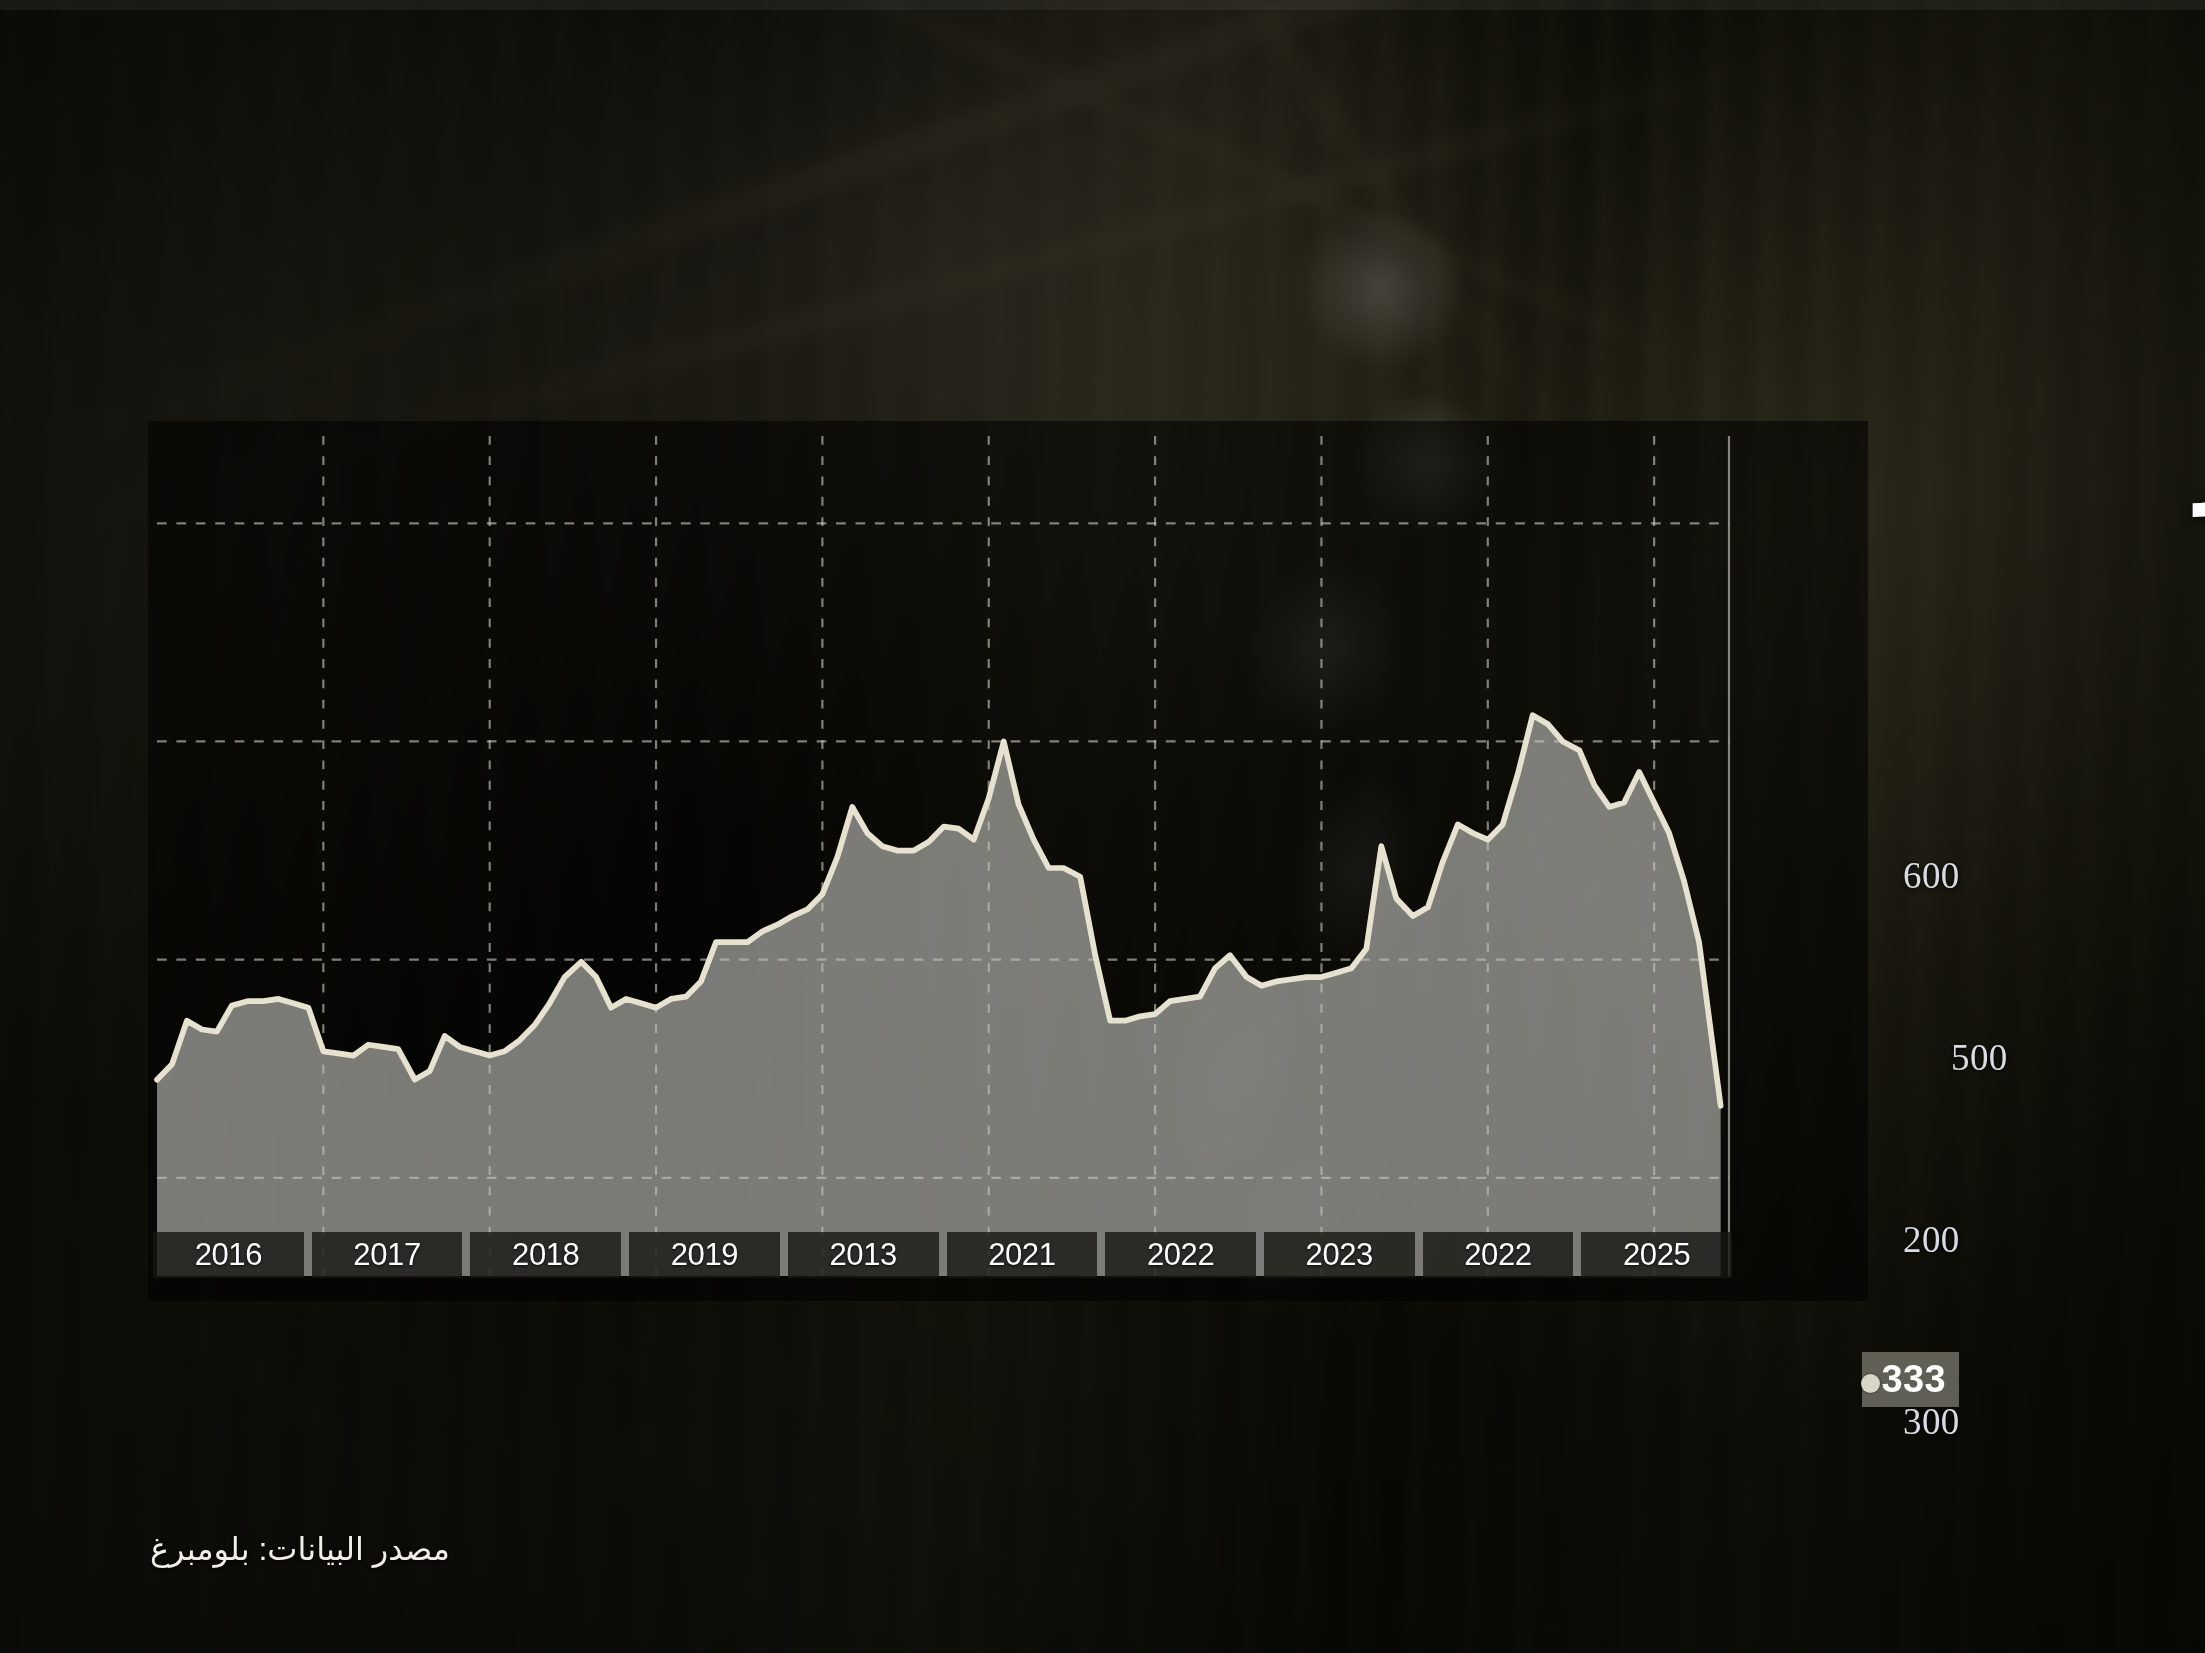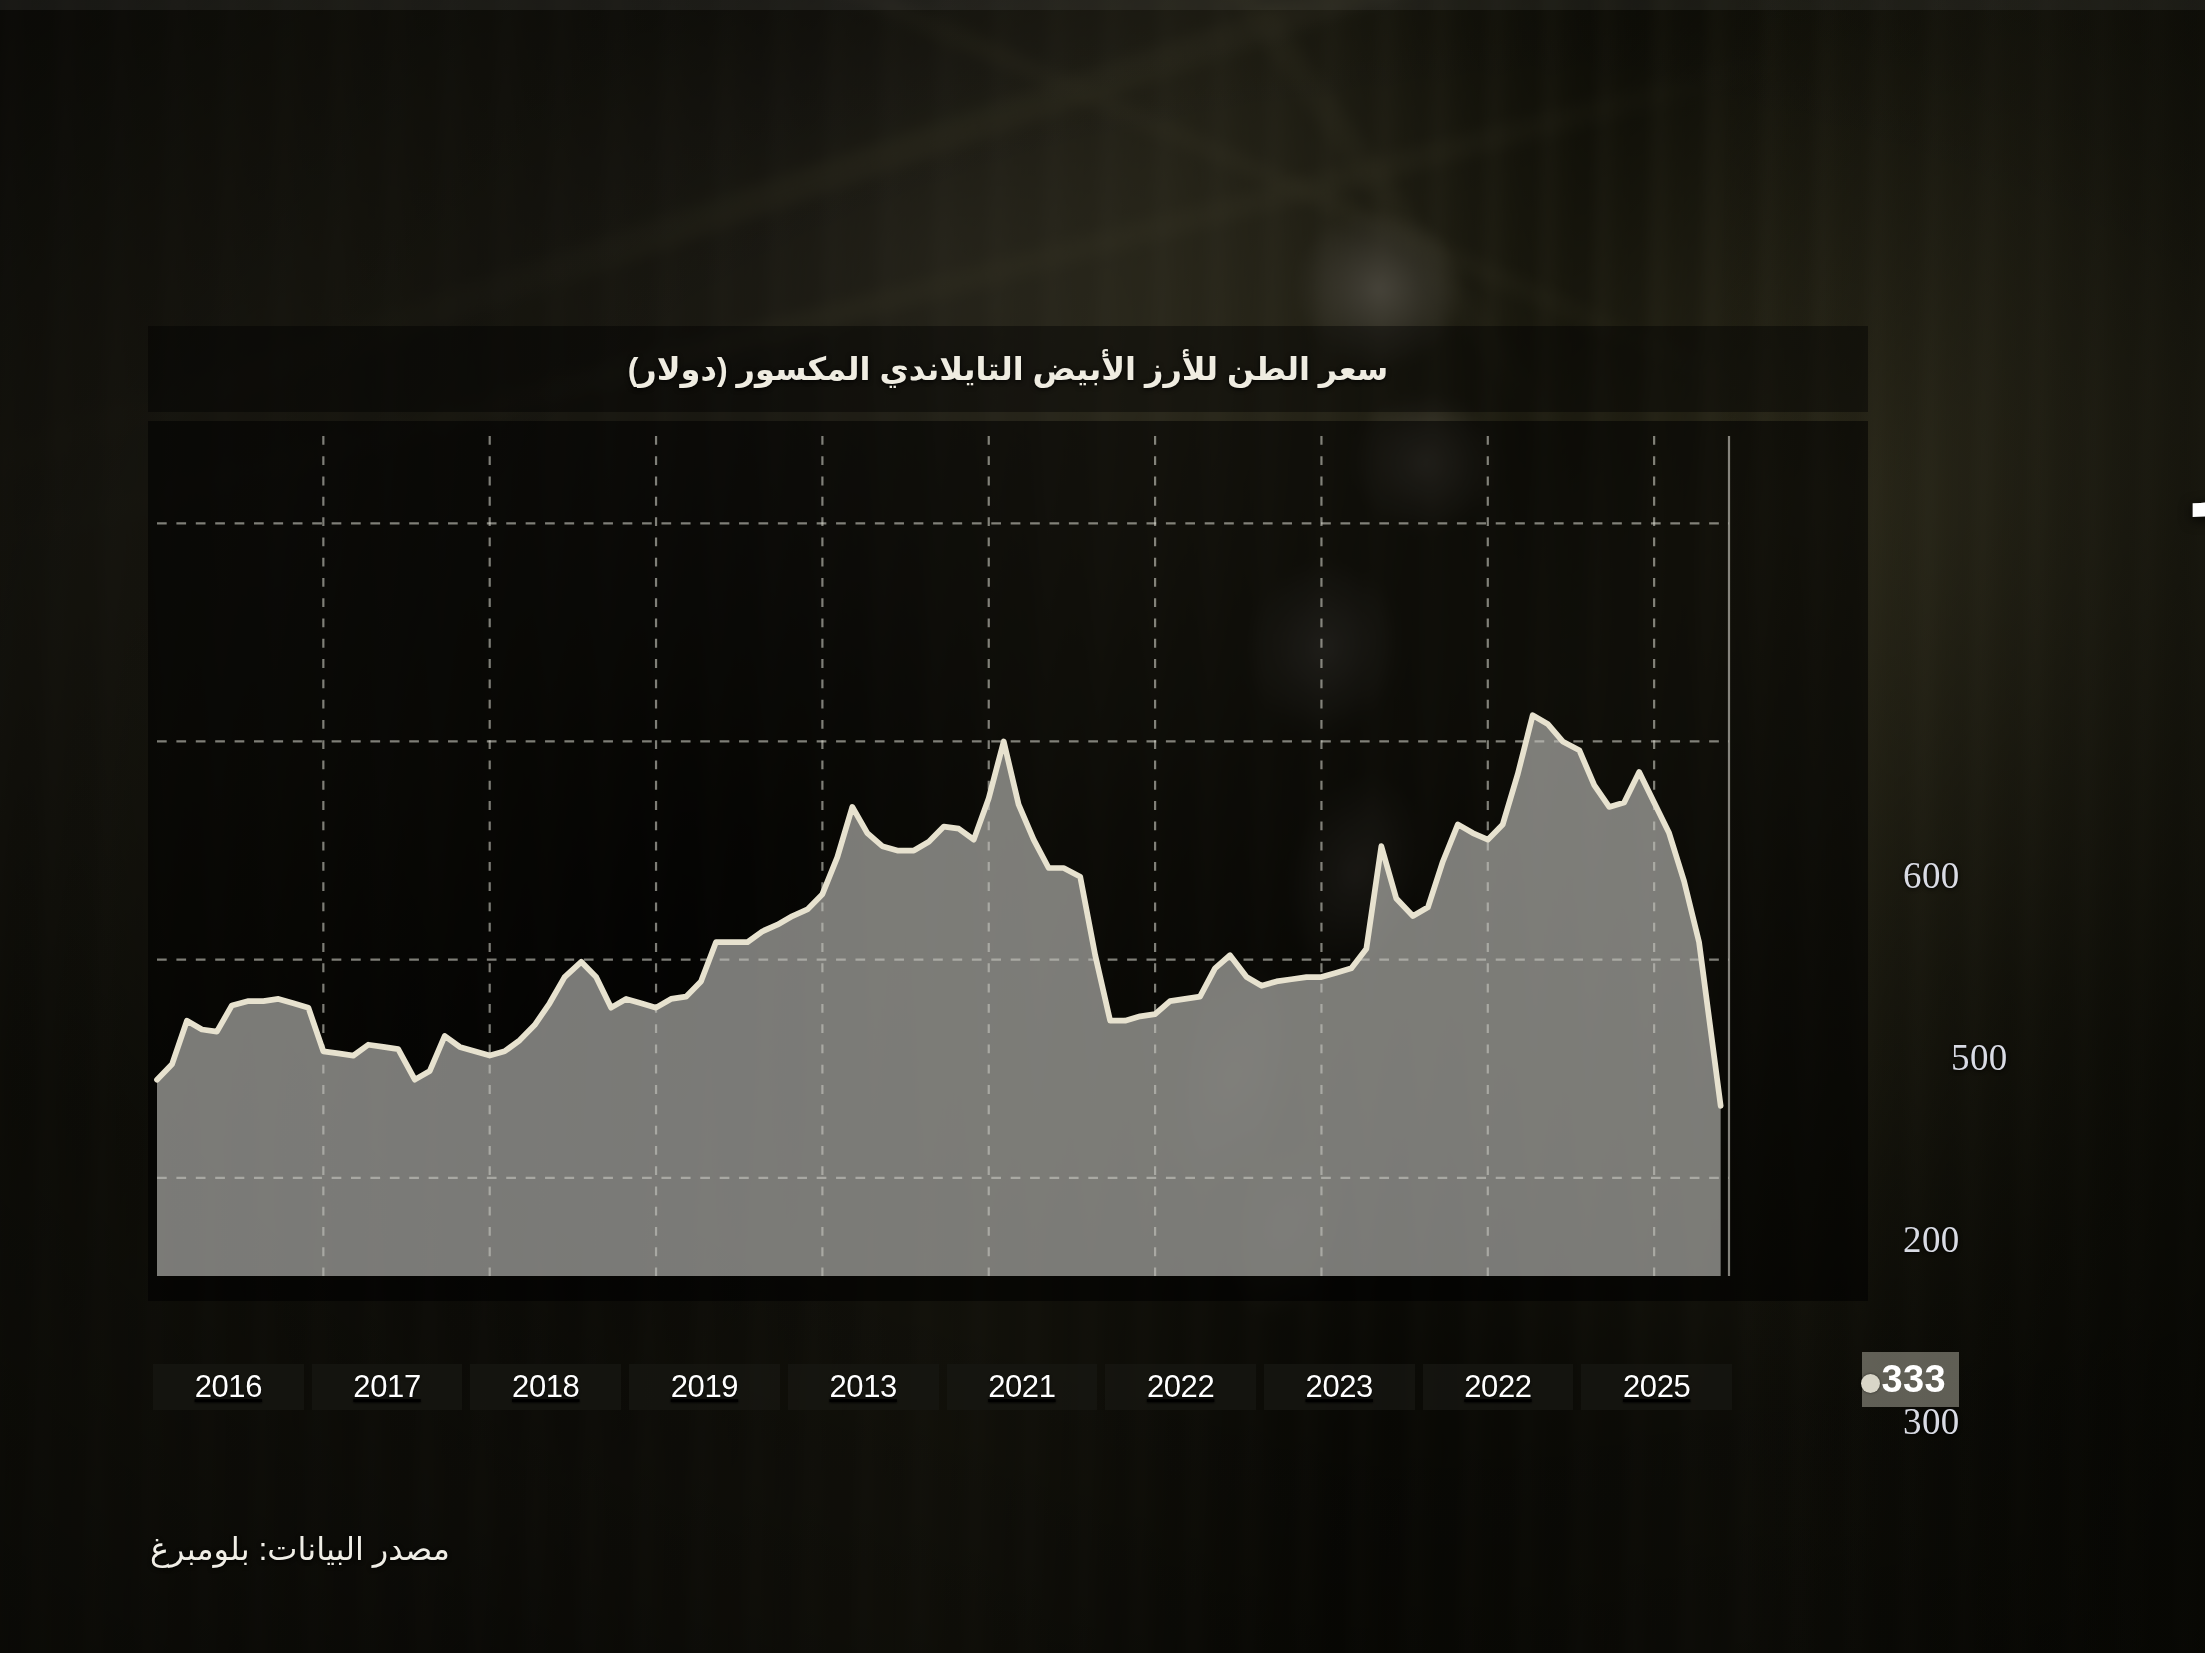--- a/index.html
+++ b/index.html
@@ -106,21 +106,21 @@
     background:rgba(175,173,160,.52);
     padding:6.2px 13.2px 6.2px 19.4px;
   }
   #value-badge span{color:#ffffff;font-size:38px;font-weight:700;letter-spacing:0.4px;}
   #value-dot{
     position:absolute;left:1713px;top:1048px;width:19.4px;height:19.4px;border-radius:50%;
     background:#d9d6c8;box-shadow:0 0 2.6px rgba(0,0,0,.6);
   }
 
   
-  #xaxis{position:absolute;left:153px;top:1364px;width:1579px;height:46px;display:flex;gap:8px;text-decoration:underline;}
+  #xaxis{position:absolute;left:153px;top:1232px;width:1579px;height:46px;display:flex;gap:8px;}
   .xchip{
     flex:1 1 0;background:rgba(22,22,18,.80);
     display:flex;align-items:center;justify-content:center;
   }
   .xchip span{
     color:#ffffff;font-size:31px;font-weight:400;letter-spacing:-0.4px;
     text-shadow:0 0.9px 2.6px rgba(0,0,0,.85);
   }
   #headline{
     position:absolute;right:116px;top:380px;width:917px;
@@ -153,23 +153,20 @@
     <div class="leafD"></div>
     <div class="panicle"></div>
     <div class="warm"></div>
     <div class="vig"></div>
     <div class="rightscrim"></div>
   </div>
   <div id="topband"></div>
 
   <div id="chart-panel">
 
-    <div id="chart-title-bar">
-      <div id="chart-title">سعر الطن للأرز الأبيض التايلاندي المكسور (دولار)</div>
-    </div>
 
     <div id="plot-backdrop"></div>
 
     <div id="plot">
       <svg id="plot-svg" viewBox="0 0 3565 1905" preserveAspectRatio="none">
         <g id="gridlines-h">
             <line x1="0" x2="3565" y1="1682.3376623376623" y2="1682.3376623376623" stroke="rgba(224,224,214,0.55)" stroke-width="5" stroke-dasharray="22 22"></line>
             <line x1="0" x2="3565" y1="1187.5324675324675" y2="1187.5324675324675" stroke="rgba(224,224,214,0.55)" stroke-width="5" stroke-dasharray="22 22"></line>
             <line x1="0" x2="3565" y1="692.7272727272727" y2="692.7272727272727" stroke="rgba(224,224,214,0.55)" stroke-width="5" stroke-dasharray="22 22"></line>
             <line x1="0" x2="3565" y1="197.92207792207796" y2="197.92207792207796" stroke="rgba(224,224,214,0.55)" stroke-width="5" stroke-dasharray="22 22"></line>

